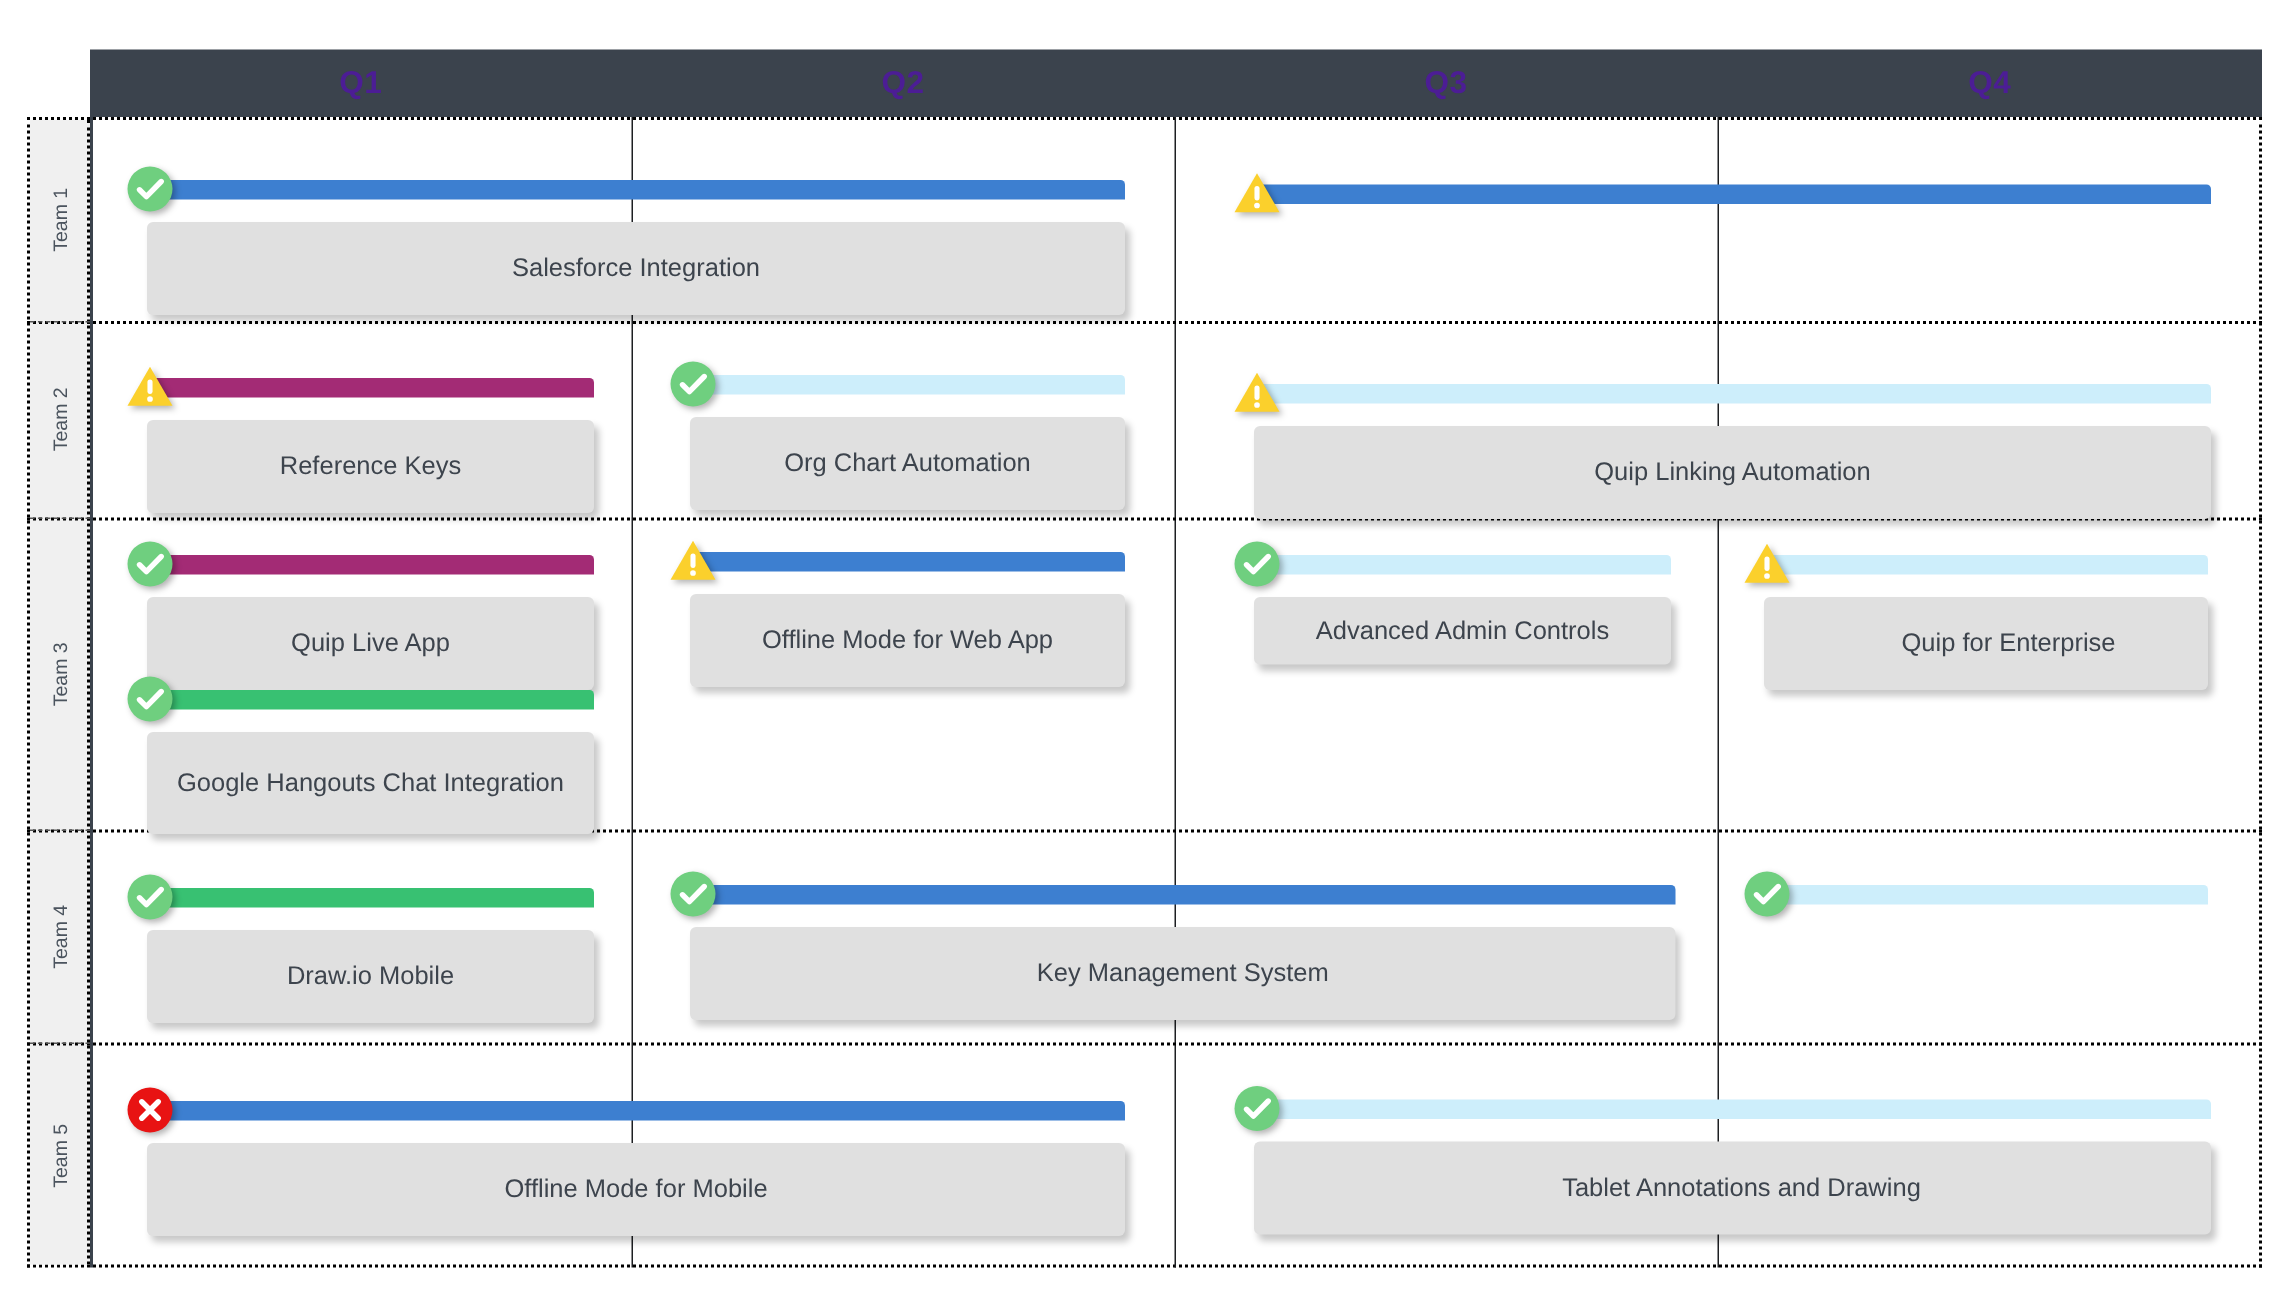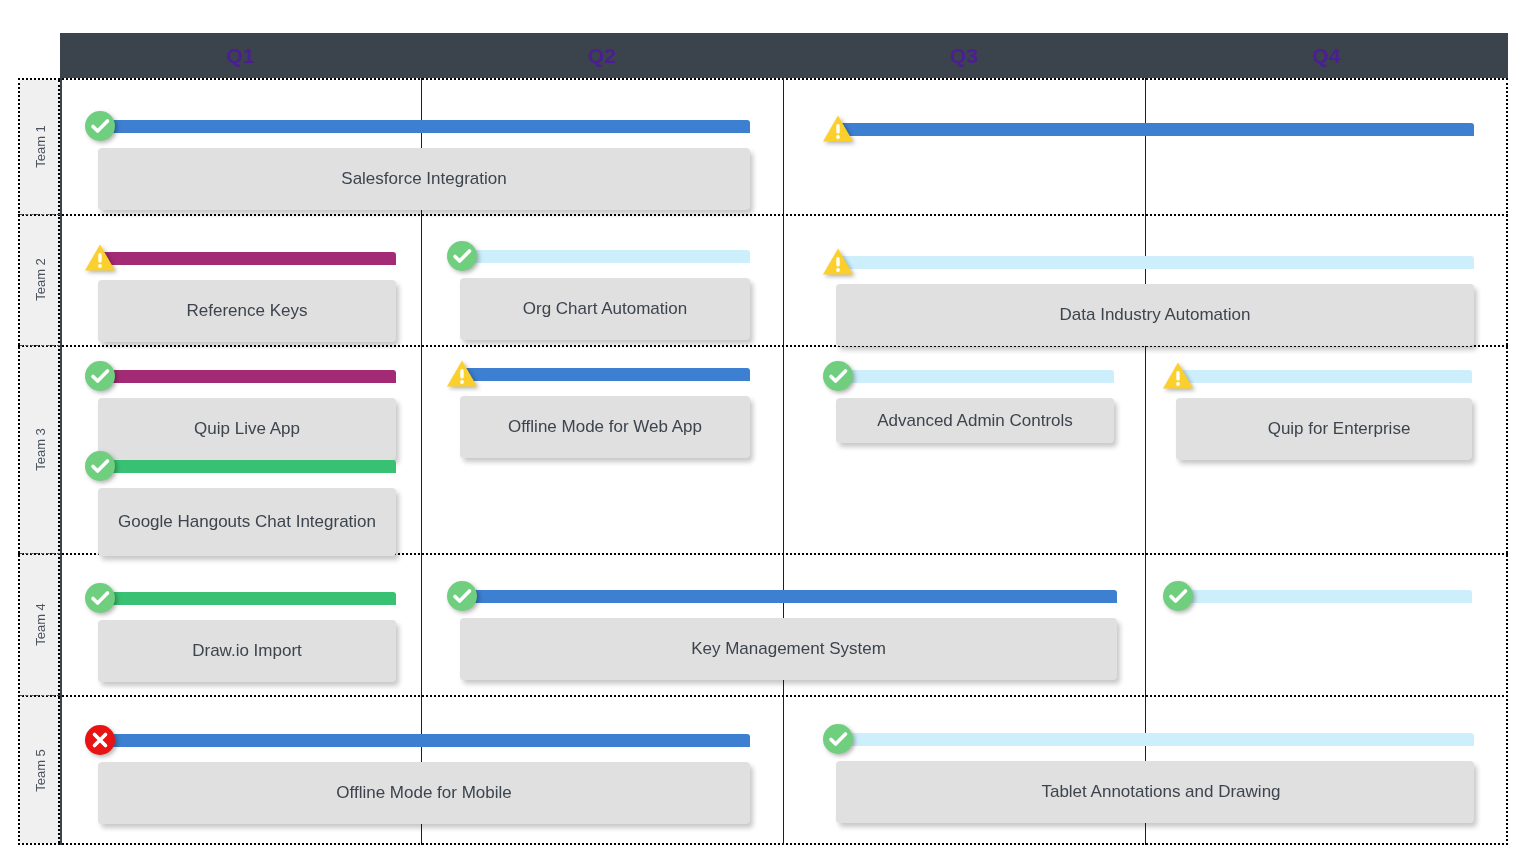--- a/index.html
+++ b/index.html
@@ -148,21 +148,21 @@
         <div class="body" style="height: 62px;">Org Chart Automation</div>
         <div class="badge">
           <svg viewBox="0 0 32 32">
             <circle cx="16" cy="16" r="15" fill="#6fcf7f"></circle>
             <path d="M9 16.5l4.6 4.6L23.5 11" stroke="#fff" stroke-width="3.6" fill="none" stroke-linecap="round" stroke-linejoin="round"></path>
           </svg>
         </div>
       </div>
       <div class="task" style="left: 836px; top: 256px; width: 638px; height: 71px;">
         <div class="accent" style="background: rgb(205, 238, 251);"></div>
-        <div class="body" style="height: 62px;">Data Industry Automation</div>
+        <div class="body" style="height: 62px;">Quip Linking Automation</div>
         <div class="badge">
           <svg viewBox="0 0 32 32">
             <path d="M16 2.5 L31 28.5 L1 28.5 Z" fill="#fbd02c"></path>
             <rect x="14.3" y="11" width="3.4" height="9.6" rx="1.7" fill="#fff"></rect>
             <circle cx="16" cy="24" r="1.9" fill="#fff"></circle>
           </svg>
         </div>
       </div>
       <div class="task" style="left: 98px; top: 370px; width: 298px; height: 71px;">
         <div class="accent" style="background: rgb(163, 43, 117);"></div>
@@ -211,21 +211,21 @@
         <div class="body" style="height: 68px;">Google Hangouts Chat Integration</div>
         <div class="badge">
           <svg viewBox="0 0 32 32">
             <circle cx="16" cy="16" r="15" fill="#6fcf7f"></circle>
             <path d="M9 16.5l4.6 4.6L23.5 11" stroke="#fff" stroke-width="3.6" fill="none" stroke-linecap="round" stroke-linejoin="round"></path>
           </svg>
         </div>
       </div>
       <div class="task" style="left: 98px; top: 592px; width: 298px; height: 71px;">
         <div class="accent" style="background: rgb(56, 193, 114);"></div>
-        <div class="body" style="height: 62px;">Draw.io Import</div>
+        <div class="body" style="height: 62px;">Draw.io Mobile</div>
         <div class="badge">
           <svg viewBox="0 0 32 32">
             <circle cx="16" cy="16" r="15" fill="#6fcf7f"></circle>
             <path d="M9 16.5l4.6 4.6L23.5 11" stroke="#fff" stroke-width="3.6" fill="none" stroke-linecap="round" stroke-linejoin="round"></path>
           </svg>
         </div>
       </div>
       <div class="task" style="left: 460px; top: 590px; width: 657px; height: 71px;">
         <div class="accent" style="background: rgb(61, 127, 208);"></div>
         <div class="body" style="height: 62px;">Key Management System</div>

